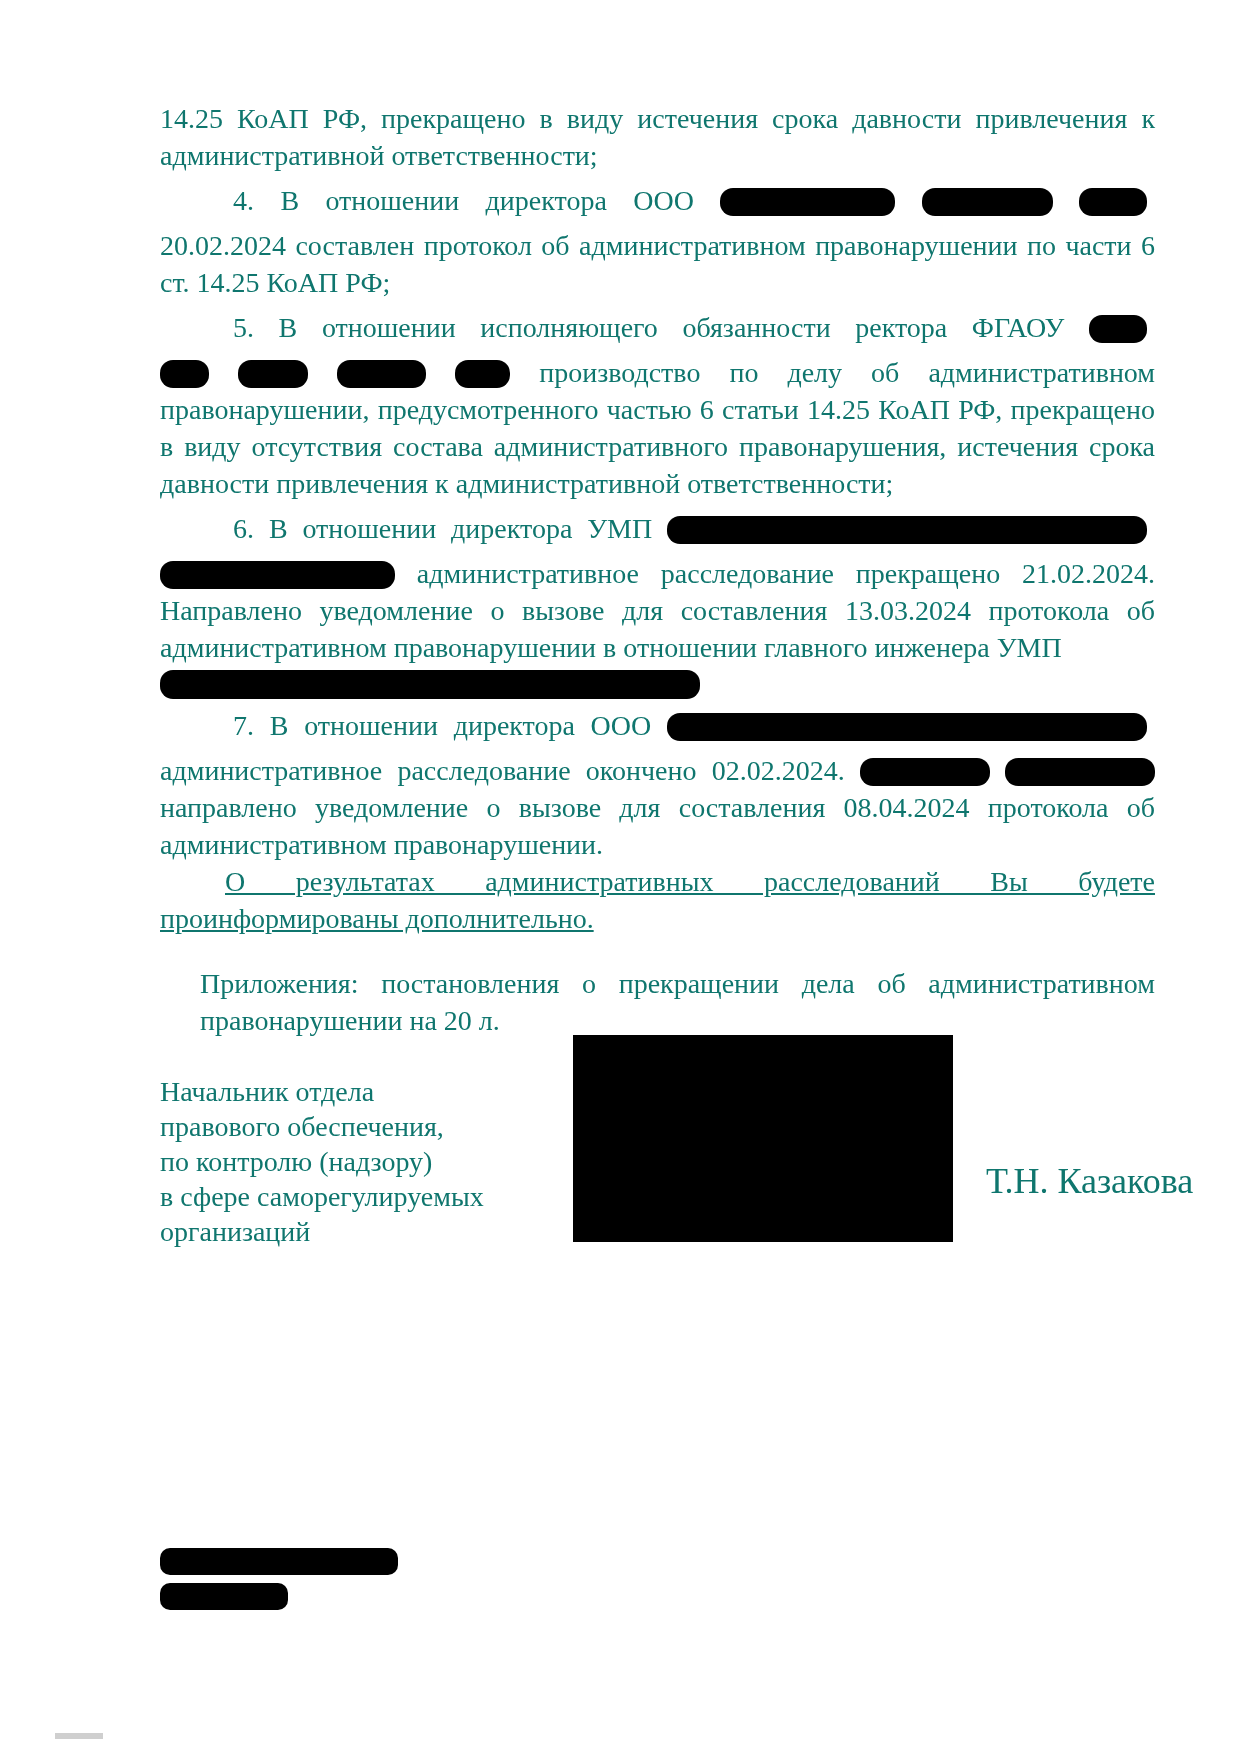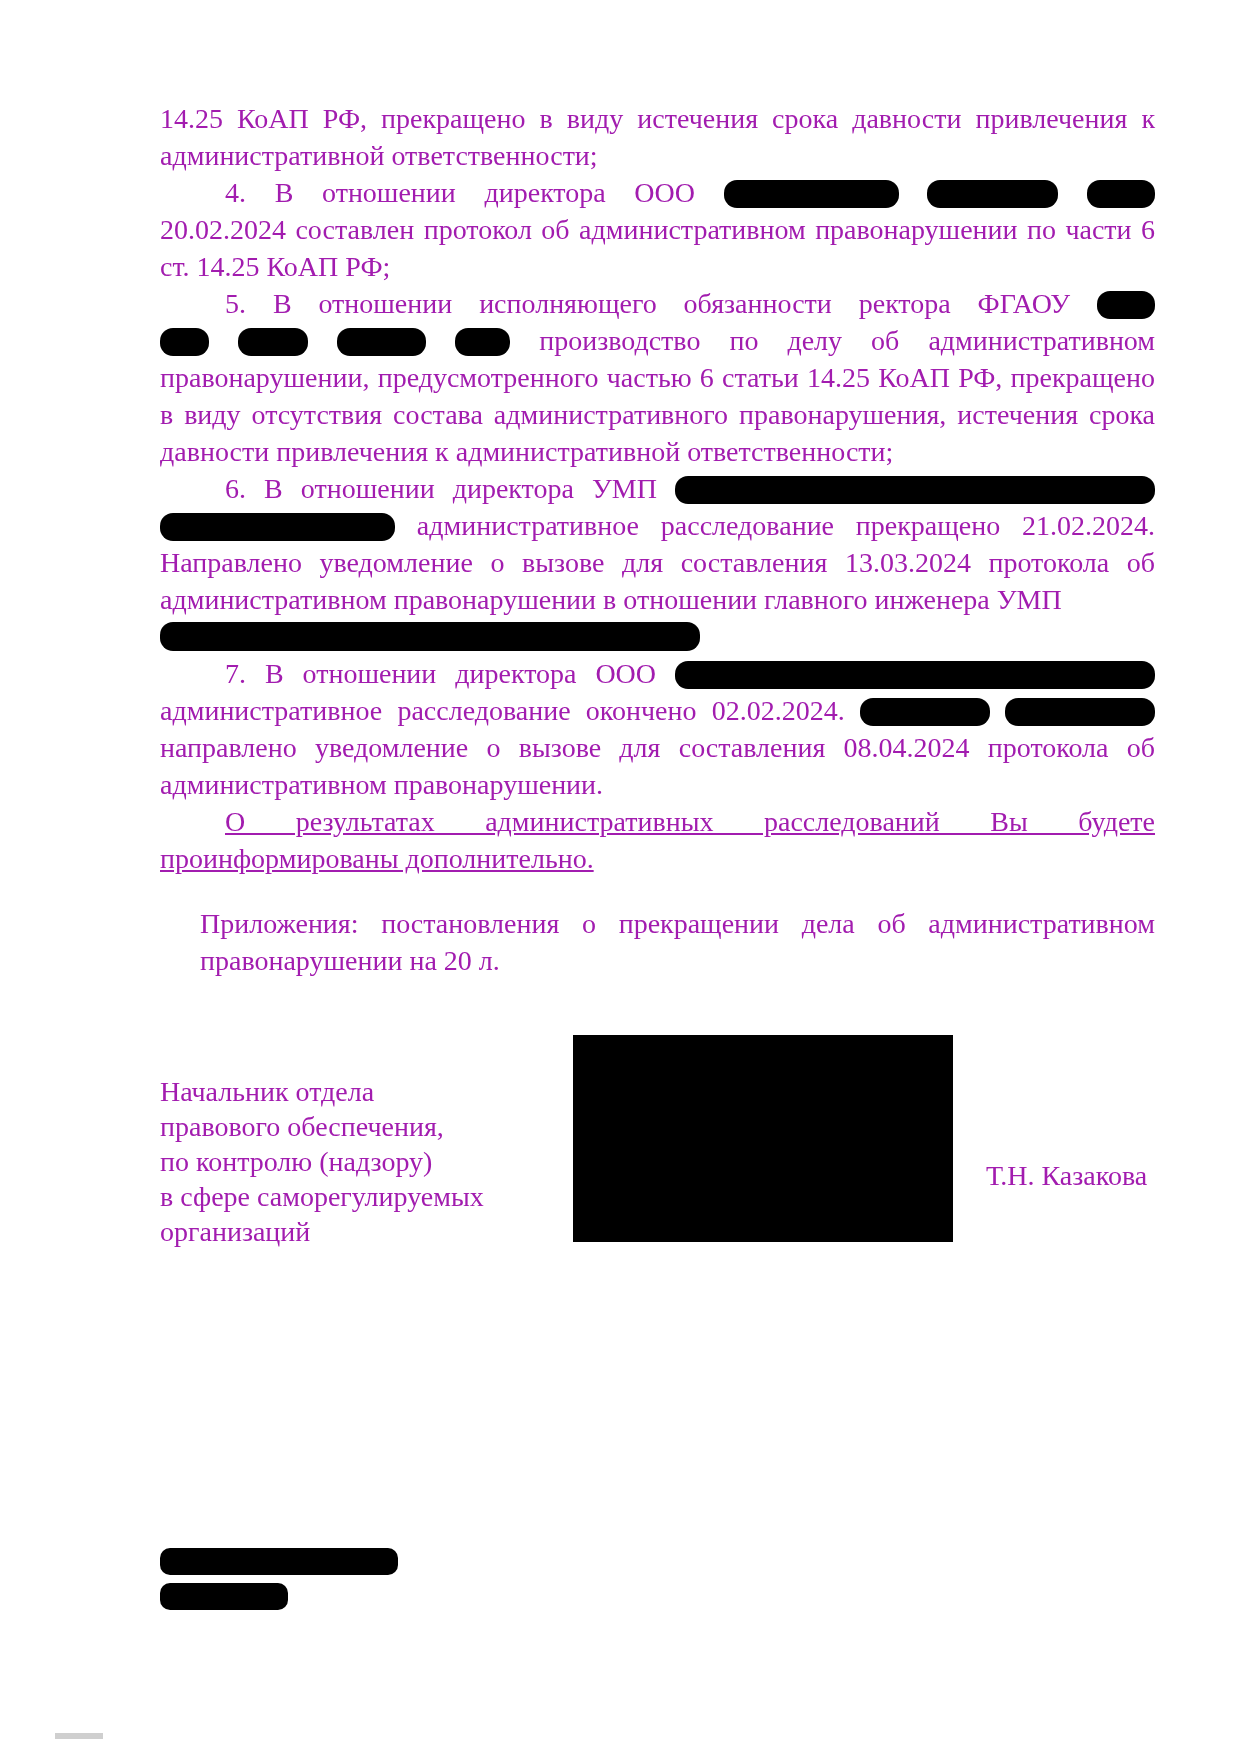--- a/index.html
+++ b/index.html
@@ -2,37 +2,37 @@
 <html lang="ru"><head>
 <meta charset="utf-8">
 <style>
   html, body { margin: 0; padding: 0; background: #ffffff; }
   .page {
     position: relative;
     width: 1240px;
     height: 1755px;
     background: #ffffff;
     font-family: "Liberation Serif", "DejaVu Serif", serif;
-    color: #a21caf;
+    color: #0f766e;
     overflow: hidden;
   }
   .doc {
     position: absolute;
     left: 160px;
     top: 100px;
     width: 995px;
     font-size: 28px;
     line-height: 37px;
   }
   .j  { text-align: justify; margin: 0; }
   .line1 {
     text-align: justify;
     text-align-last: justify;
     text-indent: 65px;
-    margin: 0;
+    margin: 8px;
   }
   .indent { text-indent: 65px; text-decoration: underline; }
   .bar {
     display: inline-block;
     background: #000000;
     height: 28px;
     border-radius: 13px;
     vertical-align: -6px;
   }
   .bar-standalone {
@@ -56,21 +56,21 @@
     left: 573px;
     top: 1035px;
     width: 380px;
     height: 207px;
     background: #000000;
   }
   .sig-name {
     position: absolute;
     left: 986px;
     top: 1160px;
-    font-size: 28px;
+    font-size: 36px;
     white-space: nowrap;
   }
   .footer-bar-1 {
     position: absolute;
     left: 160px;
     top: 1548px;
     width: 238px;
     height: 27px;
     background: #000000;
     border-radius: 10px;

